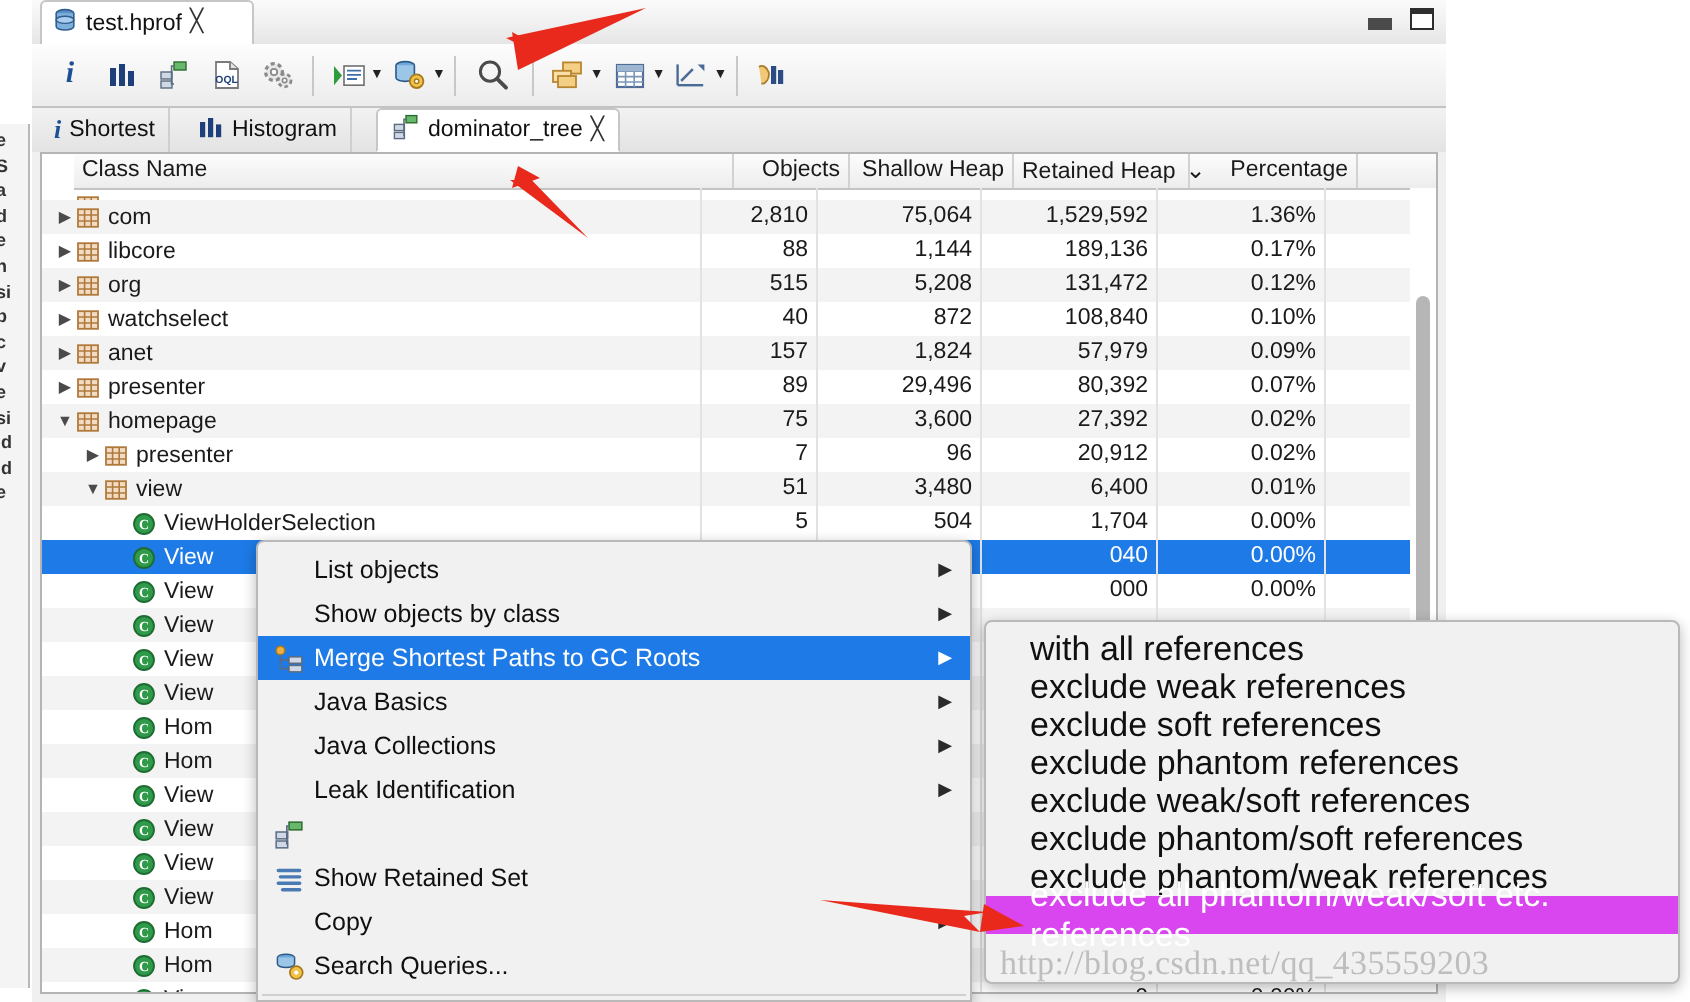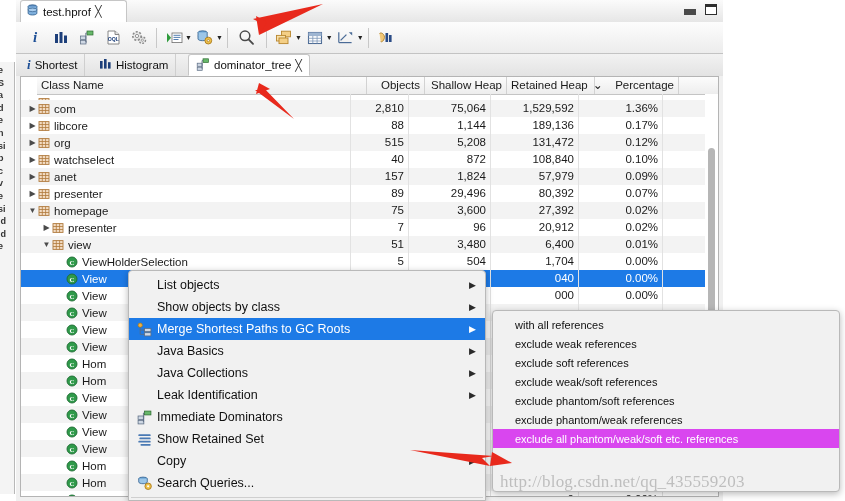--- a/index.html
+++ b/index.html
@@ -130,21 +130,21 @@
   .mi.hl .sub{color:#fff;}
   .msep{height:1px;background:#cfcfcf;margin:3px 2px;}
 
   
   #submenu{
     position:absolute;left:492px;top:310px;width:348px;height:182px;
     background:#f1f1f1;border:1px solid #b9b9b9;border-radius:4px;
     box-shadow:0 2px 7px rgba(0,0,0,.28);
     box-sizing:border-box;padding-top:4px;
   }
-  .si{height:19px;display:flex;align-items:center;padding-left:22px;box-sizing:border-box;font-size:11px;color:#101010;}
+  .si{height:19px;display:flex;align-items:center;padding-left:22px;box-sizing:border-box;font-size:17px;color:#101010;}
   .si.hl{background:#d946ef;color:#fff;}
 
   
   .arrow{position:absolute;pointer-events:none;}
 
   
   #watermark{
     position:absolute;left:500px;top:472px;width:345px;height:20px;
     font-family:"Liberation Serif","DejaVu Serif",serif;
     font-size:17px;color:rgba(120,120,120,.42);letter-spacing:.2px;white-space:nowrap;
@@ -752,21 +752,20 @@
       </div>
       <div class="mi">
         <span class="mi-ico">
           <svg viewBox="0 0 14 14">
             <rect x="7" y="1" width="6" height="3.6" fill="#67b86a" stroke="#2c6b2f" stroke-width=".7"></rect>
             <rect x="1" y="5.6" width="5.4" height="3.2" fill="#cfd8e4" stroke="#5a6b82" stroke-width=".7"></rect>
             <rect x="1" y="9.8" width="5.4" height="3.2" fill="#cfd8e4" stroke="#5a6b82" stroke-width=".7"></rect>
             <path d="M7 2.8H6v8.6" stroke="#5a6b82" fill="none" stroke-width=".8"></path>
           </svg>
         </span>
-        <span>Immediate Dominators</span>
       </div>
       <div class="mi">
         <span class="mi-ico">
           <svg viewBox="0 0 14 14">
             <path d="M2 3h10M3 6h9M2 9h10M4 12h8" stroke="#4a7ab4" stroke-width="1.6" stroke-linecap="round"></path>
           </svg>
         </span>
         <span>Show Retained Set</span>
       </div>
       <div class="mi">
@@ -792,20 +791,23 @@
       <div class="si">
         <span>with all references</span>
       </div>
       <div class="si">
         <span>exclude weak references</span>
       </div>
       <div class="si">
         <span>exclude soft references</span>
       </div>
       <div class="si">
+        <span>exclude phantom references</span>
+      </div>
+      <div class="si">
         <span>exclude weak/soft references</span>
       </div>
       <div class="si">
         <span>exclude phantom/soft references</span>
       </div>
       <div class="si">
         <span>exclude phantom/weak references</span>
       </div>
       <div class="si hl">
         <span>exclude all phantom/weak/soft etc. references</span>

